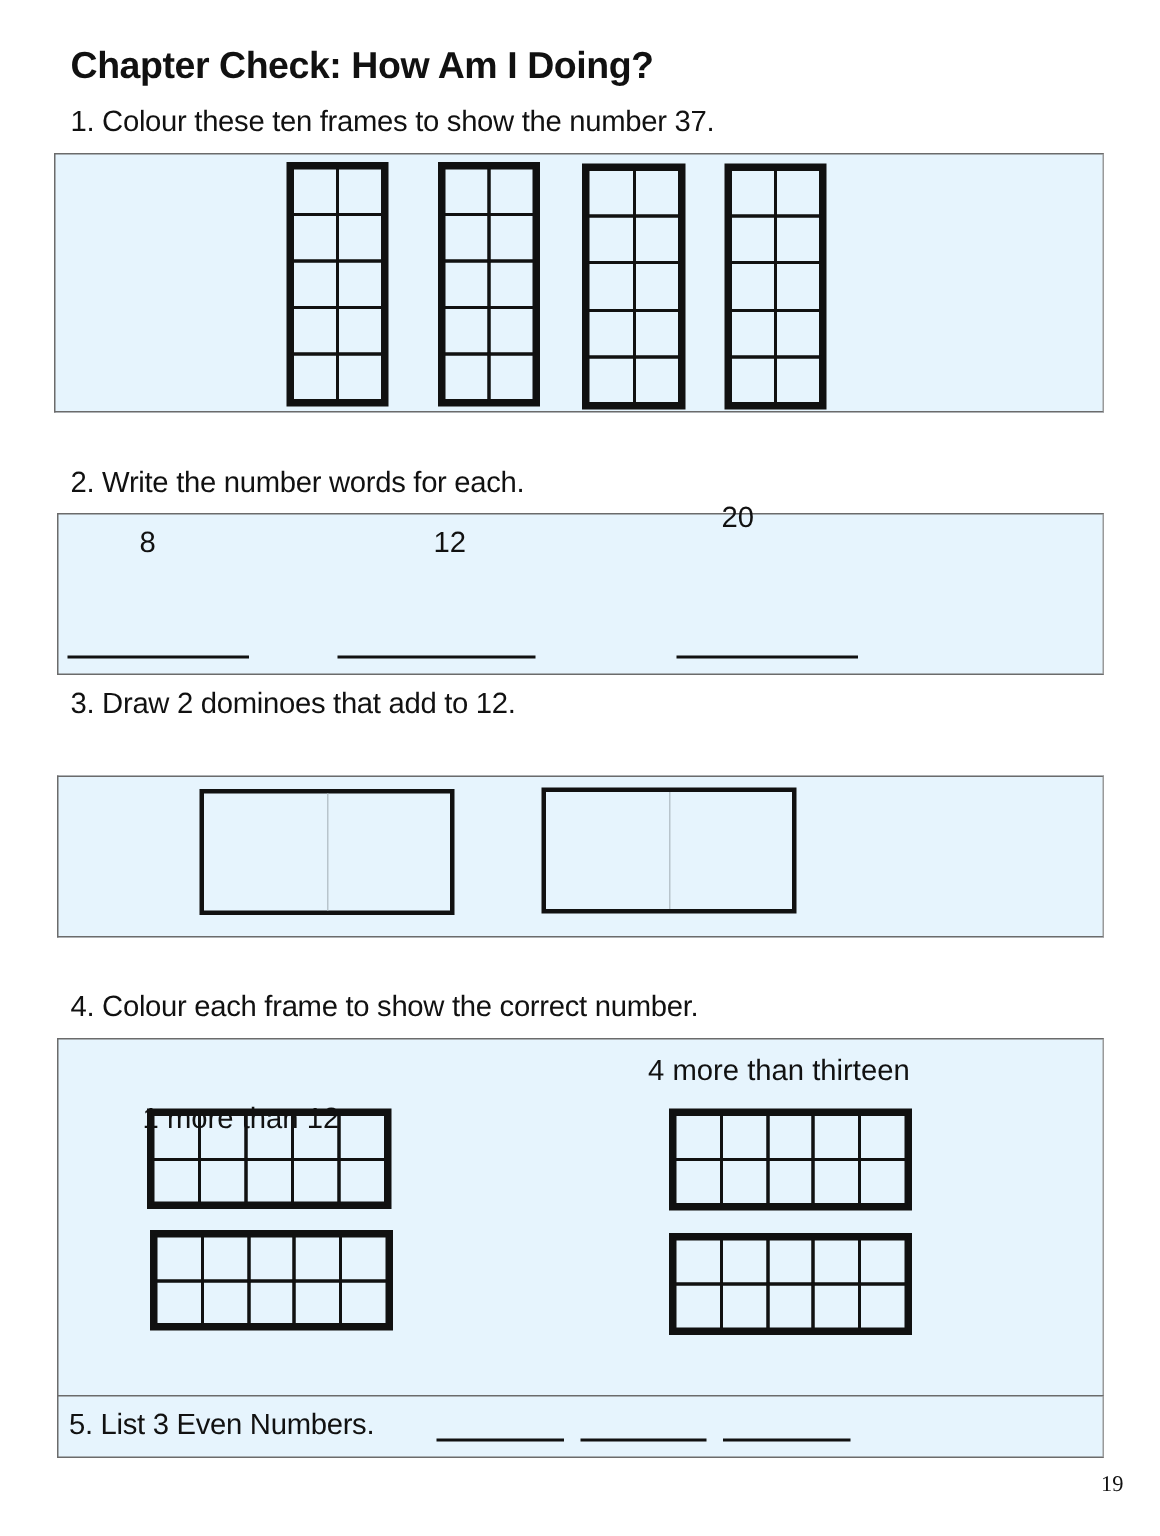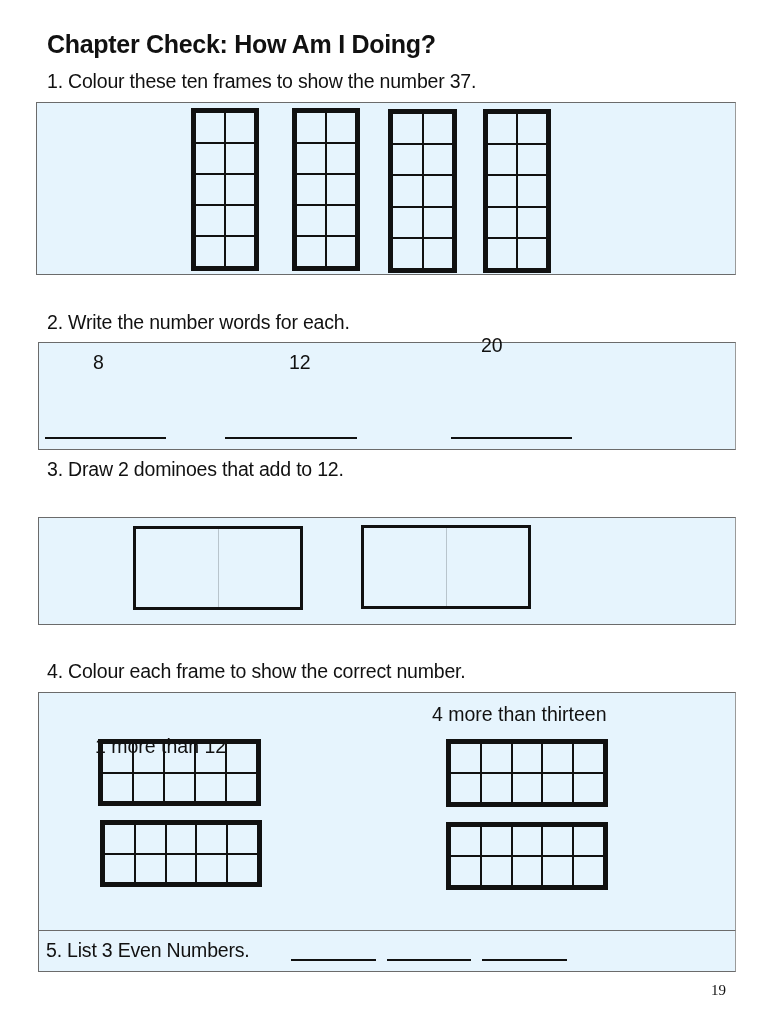--- a/index.html
+++ b/index.html
@@ -10,21 +10,21 @@
     .q { font-size: 19.5px; letter-spacing: -0.2px; }
     .panel { background: #e6f4fd; border: 1px solid #6b6b6b; border-right-color: #9a9a9a; box-sizing: border-box; }
     .tf { border: 4px solid #111; box-sizing: border-box; display: grid; gap: 0; background: transparent; }
     .tf .c { border: 2px solid #111; box-sizing: border-box; margin: -1px; }
     .vert { grid-template-columns: repeat(2, 1fr); grid-template-rows: repeat(5, 1fr); }
     .horiz { grid-template-columns: repeat(5, 1fr); grid-template-rows: repeat(2, 1fr); }
     .domino { border: 3px solid #111; box-sizing: border-box; }
     .domino .mid { position: absolute; top: 0; bottom: 0; left: 50%; width: 1px; background: #b8c4cc; }
     .line { height: 2px; background: #111; }
     .num { font-size: 19.5px; }
-    .pageno { font-family: "Liberation Serif", serif; font-size: 15px; }
+    .pageno { font-family: "Liberation Serif", serif; font-size: 15px; margin-left: 23px; }
   </style>
 </head>
 <body>
 
 <div class="abs title">Chapter Check: How Am I Doing?</div>
 
 <div class="abs q" style="left:47px; top:70px;">1.  Colour these ten frames to show the number 37.</div>
 <div class="abs panel" style="left:36px; top:102px; width:700px; height:173px;"></div>
 <div class="abs tf vert" style="left:191px; top:108px; width:68px; height:163px;">
   <div class="c"></div>

